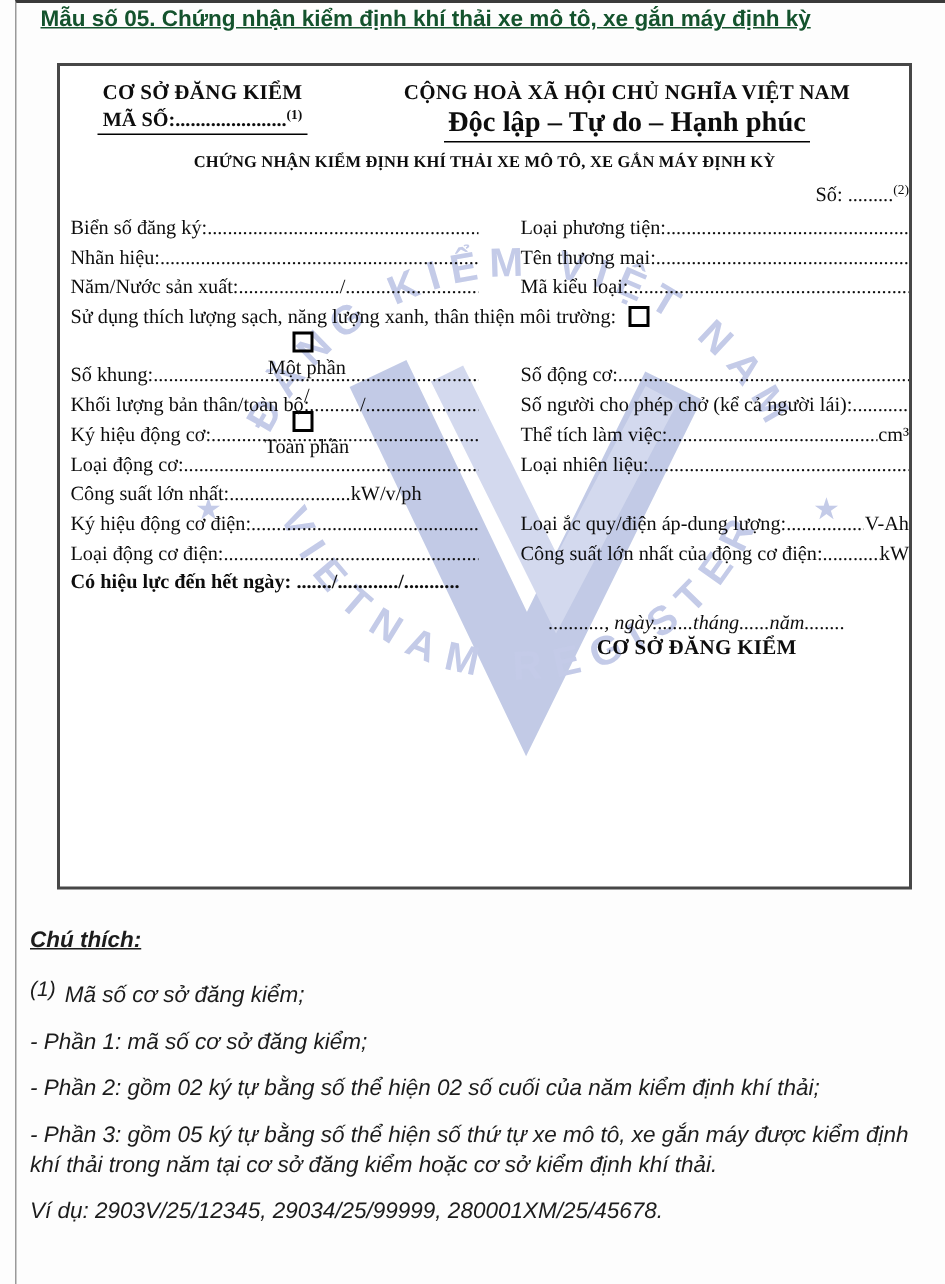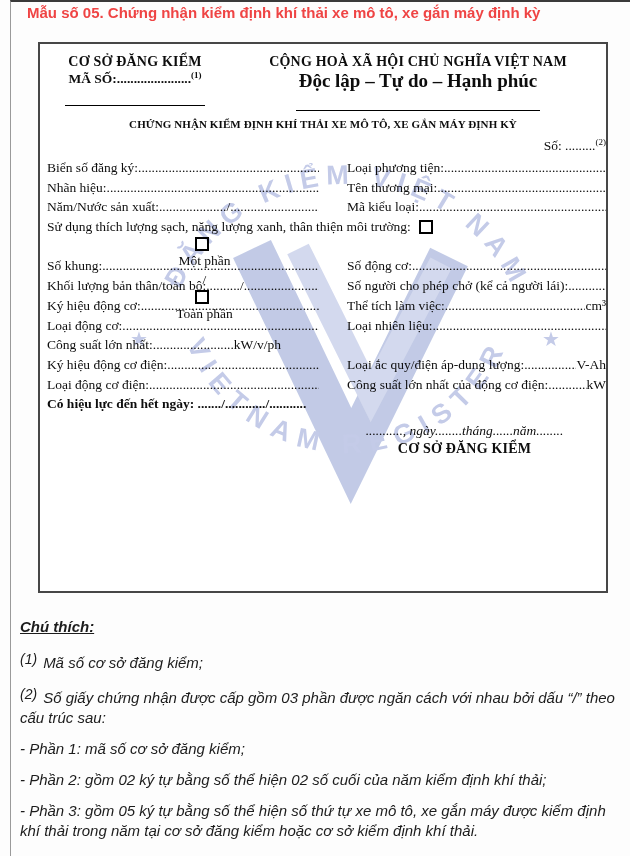--- a/index.html
+++ b/index.html
@@ -7,35 +7,35 @@
     width:630px;height:856px;position:relative;background:#fdfdfd;
     font-family:"Liberation Sans","DejaVu Sans",sans-serif;color:#111;
     overflow:hidden;
   }
   .page-frame{
     position:absolute;left:10px;top:0;right:0;bottom:0;
     border-left:1px solid #9a9a9a;border-top:2px solid #3a3a3a;
   }
   .doc-title{
     position:absolute;left:27px;top:4px;width:590px;
-    font-size:15px;font-weight:bold;color:#ef4444;
+    font-size:15px;font-weight:bold;color:#14532d;text-decoration:underline;
   }
   
   .form-box{
     position:absolute;left:38px;top:42px;width:570px;height:551px;
     border:2px solid #474747;background:#fff;box-sizing:border-box;
     font-family:"Liberation Serif","DejaVu Serif",serif;font-size:13.5px;color:#0d0d0d;
   }
   .wm{position:absolute;left:0;top:0;pointer-events:none;}
   .form-content{position:relative;z-index:1;}
   .hdr{display:flex;padding-top:10px;}
   .hdr-left{width:190px;text-align:center;}
   .hdr-right{flex:1;text-align:center;}
   .hdr b{font-size:14px;letter-spacing:.2px;}
-  .u-line{display:inline-block;border-bottom:1.5px solid #000;padding:0 3px 18px 3px;font-family:Liberation Serif, serif;}
+  .u-line{display:inline-block;border-bottom:1.5px solid #000;padding:0 3px 1px 3px;font-family:Liberation Serif, serif;}
   .issuer-code{font-weight:bold;font-size:13.5px;}
   .motto{font-weight:bold;font-size:19px;}
   sup.fnote{font-size:9px;vertical-align:5px;}
   .big-title{
     text-align:center;font-weight:bold;font-size:11px;margin-top:7px;letter-spacing:.1px;
   }
   .num-line{text-align:right;margin-top:7px;font-size:13.5px;}
   .rows{padding-left:7px;margin-top:4px;}
   .frow{display:flex;line-height:19.7px;height:19.7px;}
   .cl{width:272px;display:flex;}
@@ -227,18 +227,17 @@
     <div class="sig-block">
       <div class="date-line">..........., ngày........tháng......năm........</div>
       <div class="signer">CƠ SỞ ĐĂNG KIỂM</div>
     </div>
   </div>
 </div>
 
 <div class="notes">
   <div class="notes-heading">Chú thích:</div>
   <p class="note-p"><span class="marker">(1)</span><span>Mã số cơ sở đăng kiểm;</span></p>
-  <p class="note-p"><span class="marker">(2)</span><span>Số giấy chứng nhận được cấp gồm 03 phần được ngăn cách với nhau bởi dấu “/” theo cấu trúc sau:</span></p>
   <p class="note-p">- Phần 1: mã số cơ sở đăng kiểm;</p>
   <p class="note-p">- Phần 2: gồm 02 ký tự bằng số thể hiện 02 số cuối của năm kiểm định khí thải;</p>
   <p class="note-p">- Phần 3: gồm 05 ký tự bằng số thể hiện số thứ tự xe mô tô, xe gắn máy được kiểm định khí thải trong năm tại cơ sở đăng kiểm hoặc cơ sở kiểm định khí thải.</p>
   <p class="note-p example">Ví dụ: 2903V/25/12345, 29034/25/99999, 280001XM/25/45678.</p>
 </div>
 
 </body></html>

